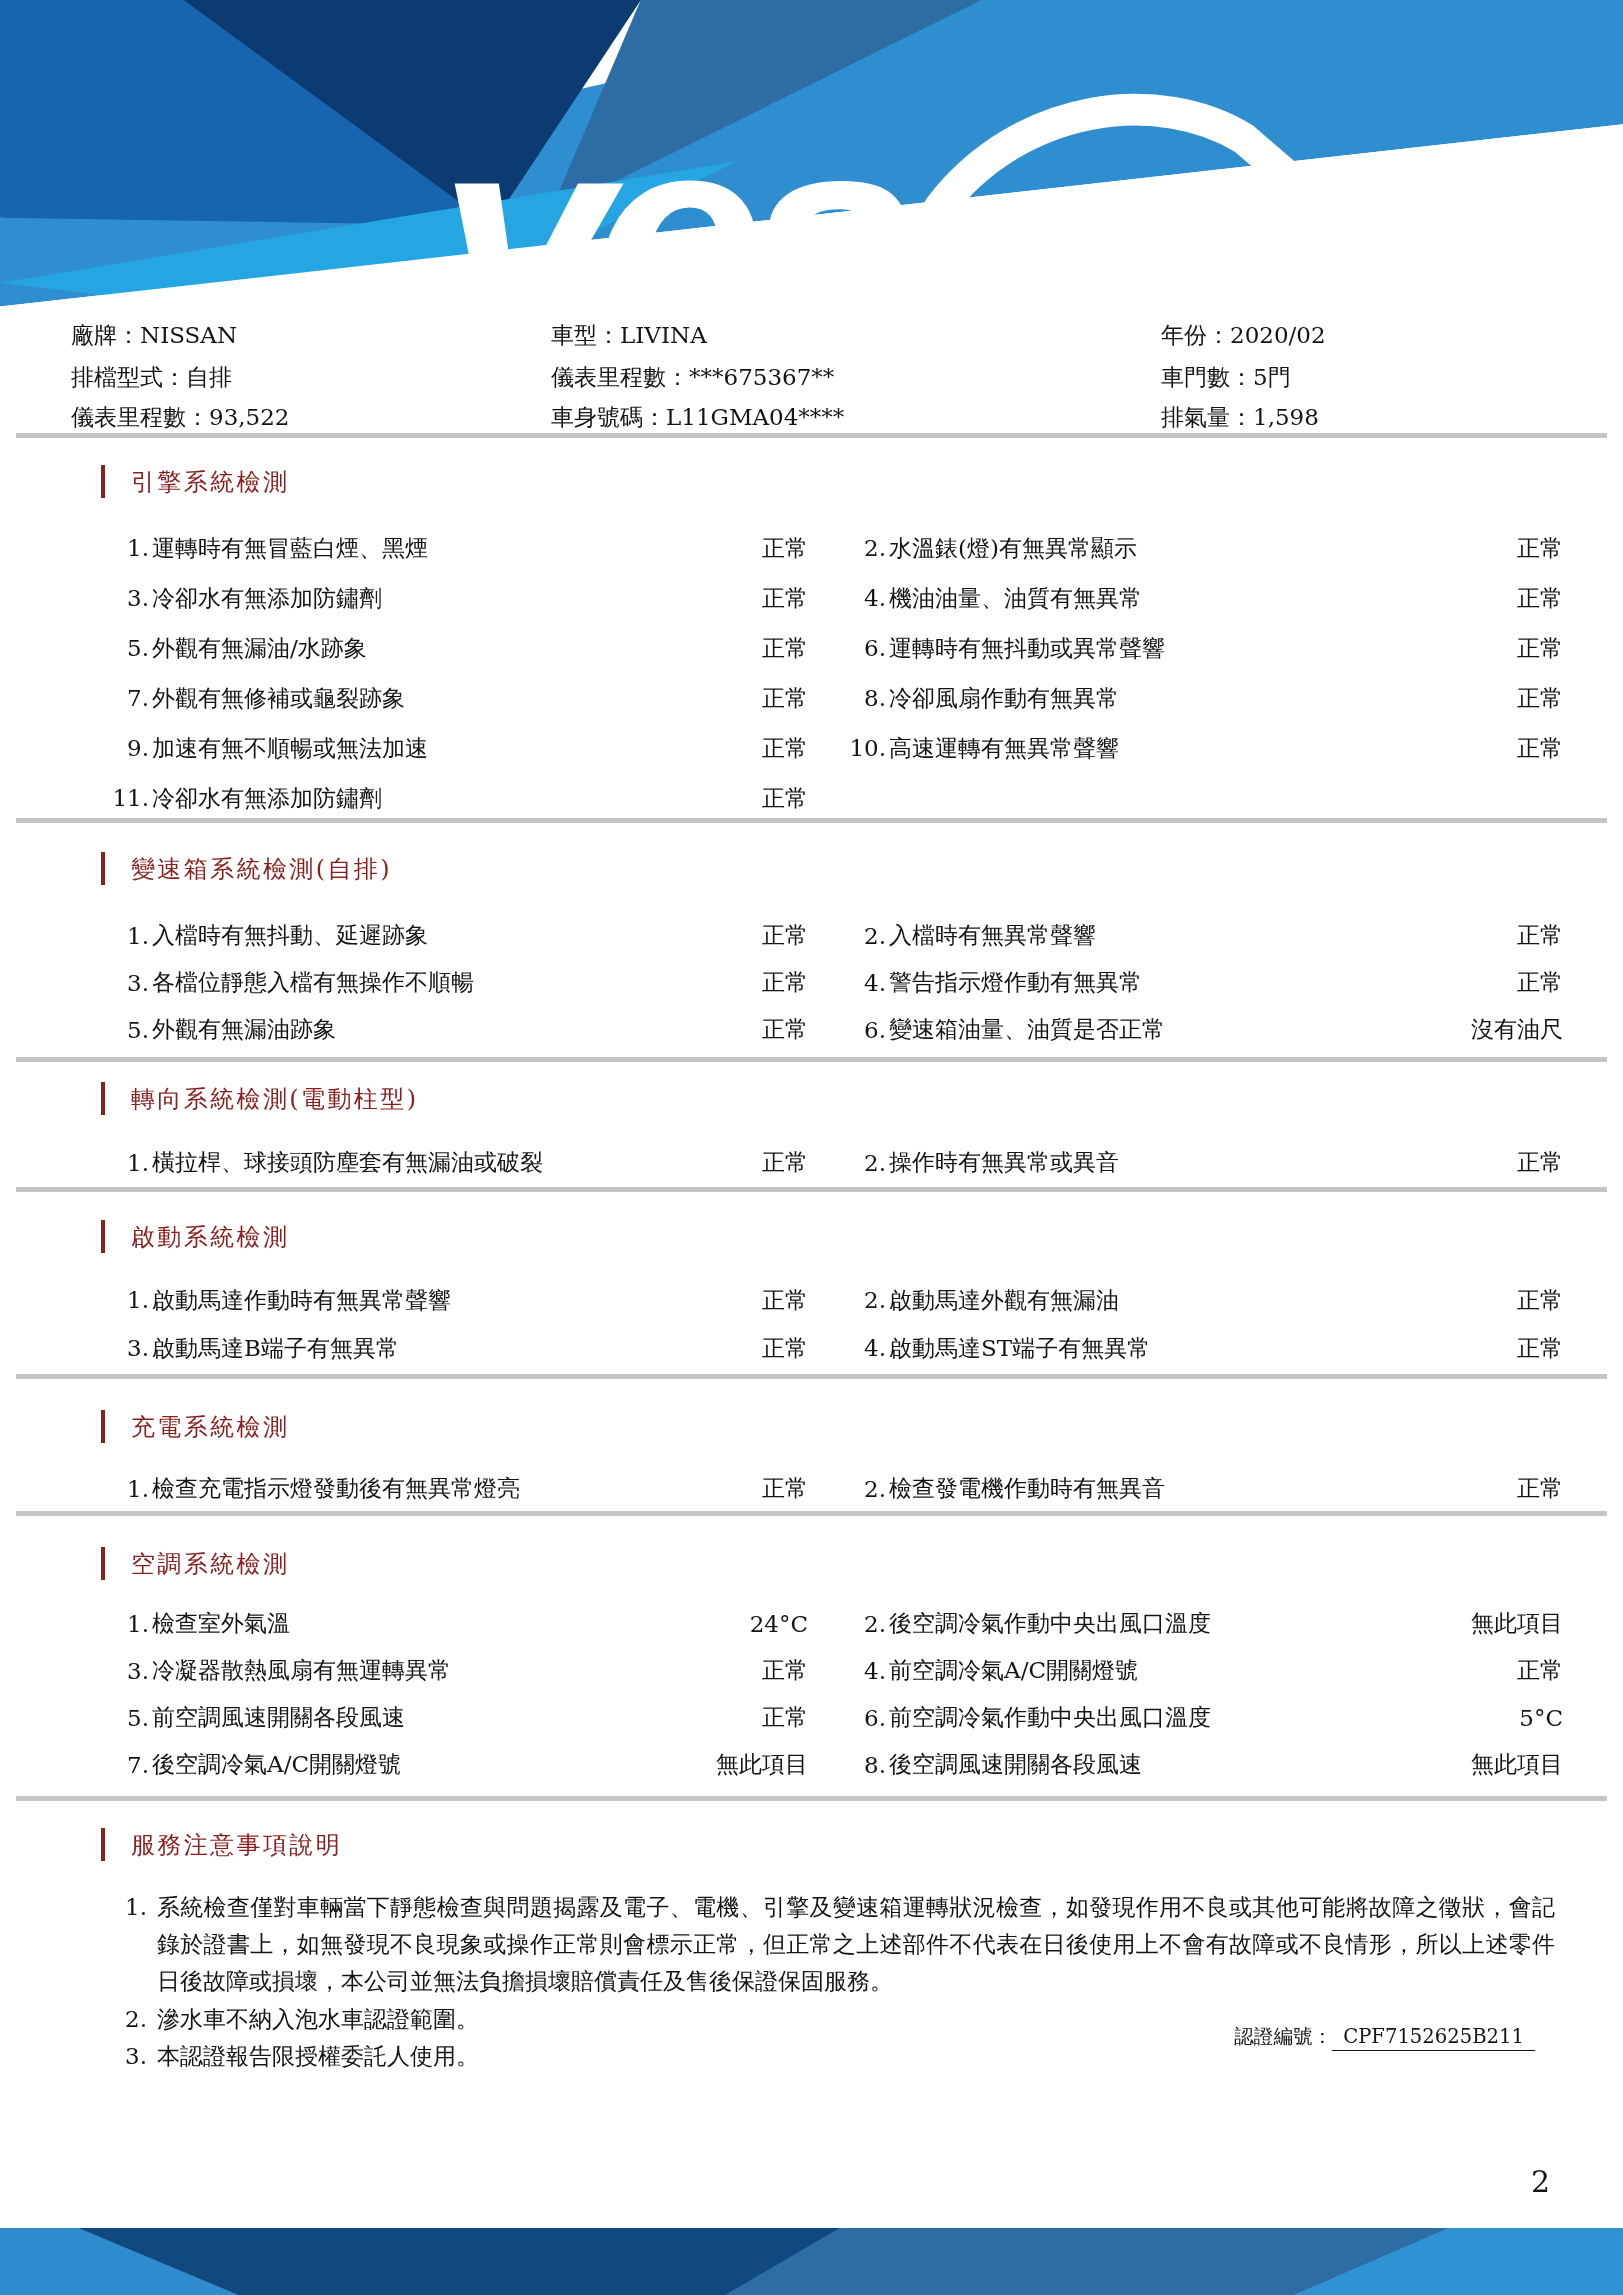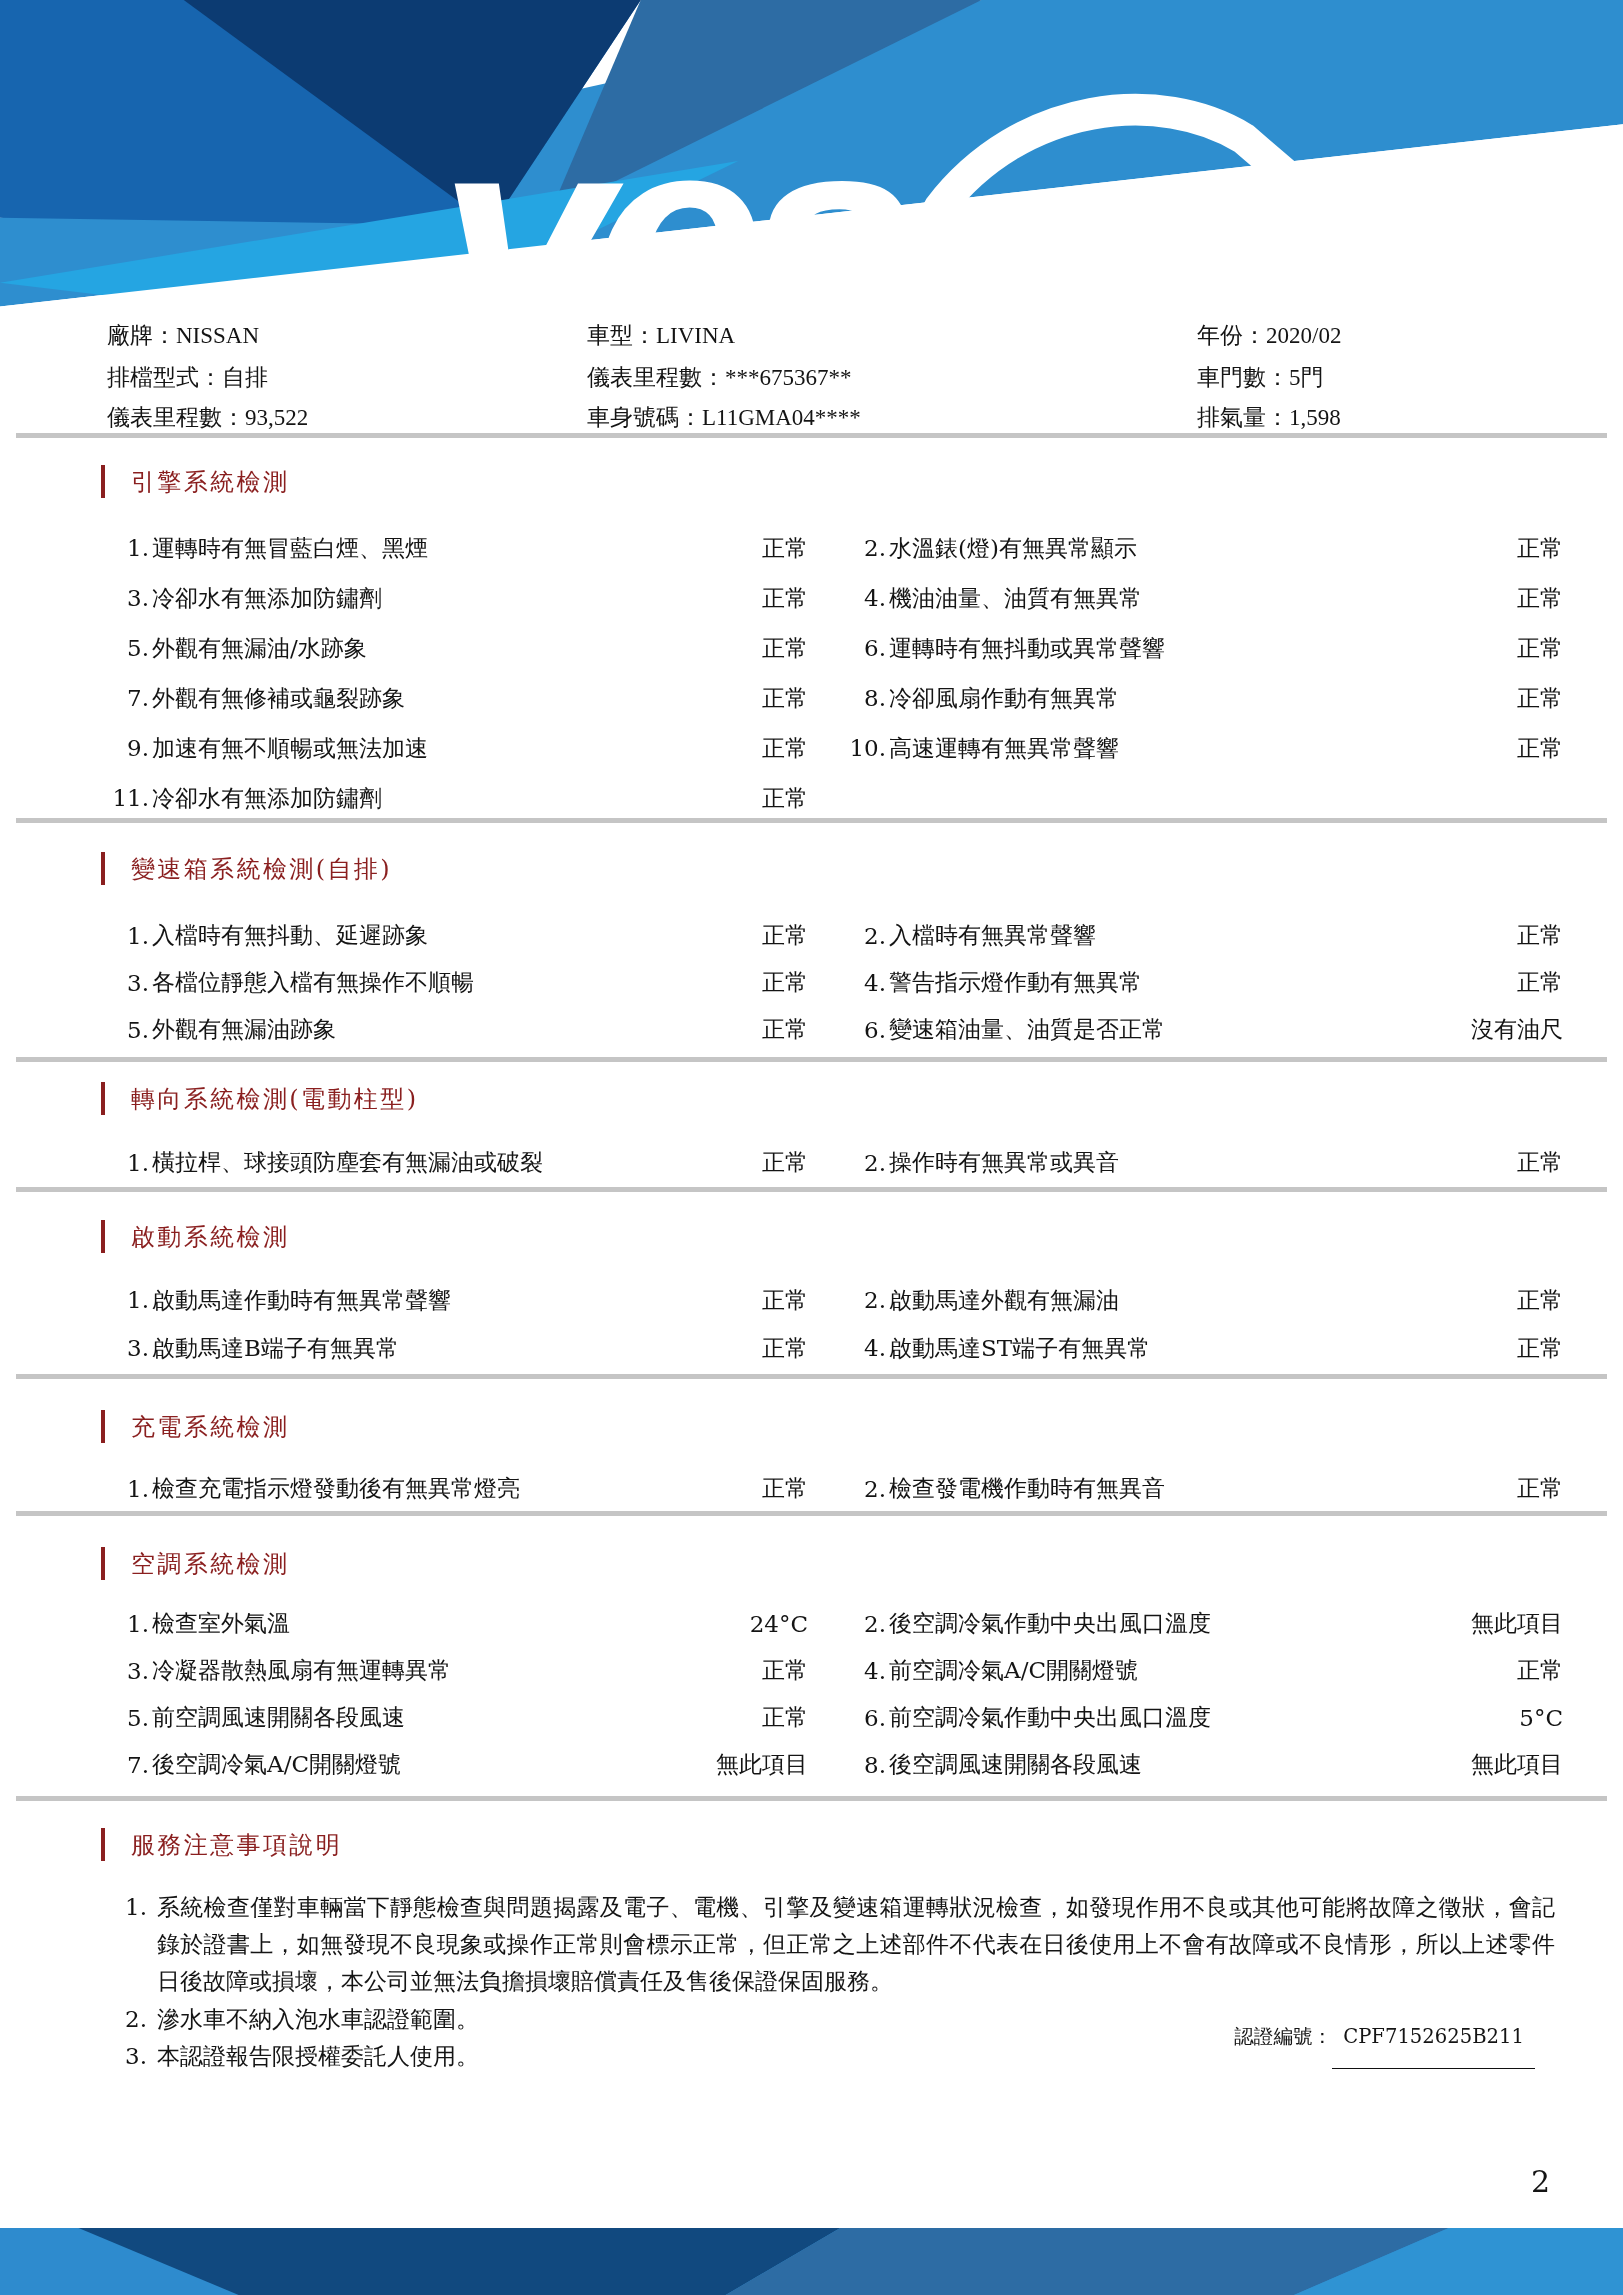--- a/index.html
+++ b/index.html
@@ -11,23 +11,23 @@
   #hdr{position:absolute;top:0;left:0;width:1492px;height:330px}
   #hdr svg{display:block;width:1623px;height:330px}
   #logo{position:absolute;left:118px;top:75px;width:243px;height:83px}
   #title{
     position:absolute;left:383px;top:97px;
     font-family:"Liberation Sans",sans-serif;font-weight:700;font-size:50px;
     letter-spacing:10.2px;color:#ffffff;white-space:nowrap;
   }
   
   .info-row{
-    position:absolute;left:0;right:16px;padding-left:107px;
+    position:absolute;left:0;right:16px;padding-left:71px;
     display:grid;grid-template-columns:480px 610px auto;
-    font-size:23px;white-space:nowrap;font-family:Liberation Serif, serif;
+    font-size:23px;white-space:nowrap;
   }
   
   .sec-head{position:absolute;left:101px;display:flex;align-items:center;gap:26px}
   .sec-head .bar{width:3.9px;height:33px;background:#8a1f1f}
   .sec-head h2{margin:0;font-size:24px;font-weight:400;color:#8a1f1f;letter-spacing:2.4px;white-space:nowrap}
   .rows{position:absolute;left:0;right:0}
   .row{
     display:grid;
     grid-template-columns:149px 558px 101px 35px 43px 559px 118px auto;
     align-items:center;height:var(--rh,50px);font-size:23px;white-space:nowrap;
@@ -36,21 +36,21 @@
   .row .lbl{padding-left:3.1px;overflow:hidden}
   .row .res{text-align:right}
   .sepr{position:absolute;left:15.7px;right:15.7px;height:4.7px;background:#c5c5c5}
   
   .note{
     position:absolute;left:0;right:68px;padding-left:157px;
     font-size:23px;line-height:37px;text-align:justify;
   }
   .note .no{position:absolute;left:94px;width:53px;text-align:right}
   .cert{position:absolute;top:2023px;right:88px;font-size:19.6px;white-space:nowrap}
-  .cert .val{border-bottom:1.6px solid #111;padding:0 11px 20px 11px}
+  .cert .val{border-bottom:1.6px solid #111;padding:0 11px 2px 11px}
   .pageno{position:absolute;left:1531px;top:2164px;font-size:30px}
   
   #ftr{position:absolute;left:0;top:2228px;width:1623px;height:68px}
   #ftr svg{display:block;width:1623px;height:68px}
 </style>
 </head>
 <body>
 
 <div id="hdr">
   <svg viewBox="0 0 2067 420" preserveAspectRatio="none">

